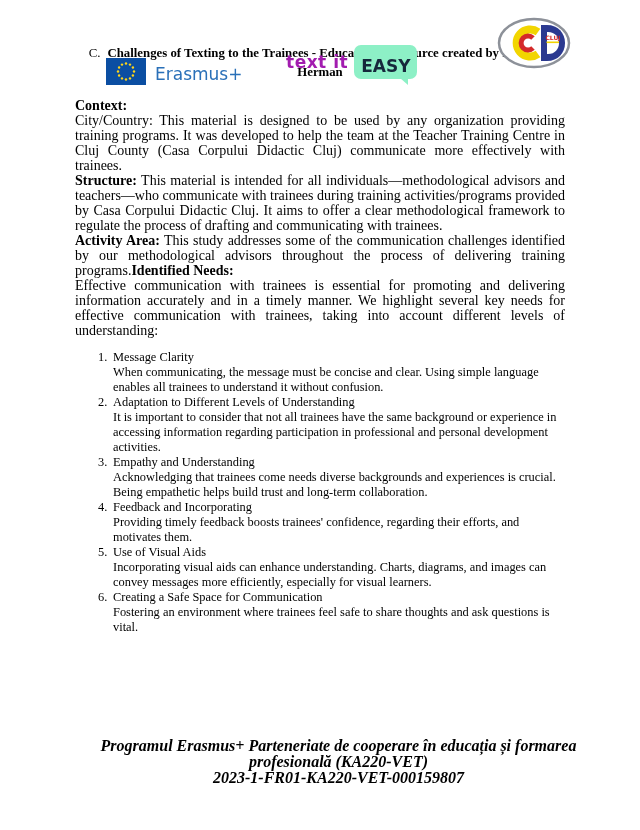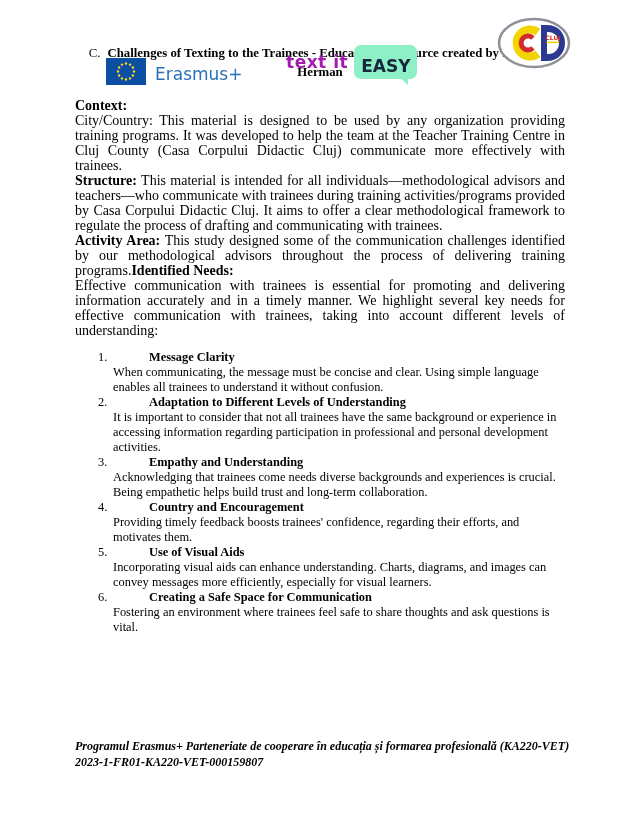--- a/index.html
+++ b/index.html
@@ -27,25 +27,25 @@
   .doc-title .marker{font-weight:normal;margin-right:7px;}
   .doc-title .t{font-weight:bold;}
   
   .body-block{margin-top:16px;font-size:14px;line-height:15px;text-align:justify;}
   .body-block p{margin:0;}
   .b{font-weight:bold;}
   
   .needs{margin:12px 0 0 0;padding:0 0 0 38px;list-style:none;font-size:12.4px;line-height:15px;text-align:left;}
   .needs li{position:relative;}
   .li-num{position:absolute;left:-15px;}
-  .li-head{font-weight:bold;margin-left:36px;}
+  .li-head{font-weight:normal;}
   
   .doc-footer{
-    position:absolute;left:75px;top:738px;width:495px;
-    font-weight:bold;font-style:italic;font-size:12px;line-height:16px;
+    position:absolute;left:91px;top:738px;width:495px;
+    font-weight:bold;font-style:italic;font-size:16px;line-height:16px;text-align:center;
   }
 </style>
 </head>
 <body>
 
 <div class="page">
 
   <div>
 
     <div class="logo-abs erasmus-logo">
@@ -93,21 +93,21 @@
 
     <div class="doc-title">
       <span class="marker">C.</span><span class="t">Challenges of Texting to the Trainees - Educational Resource created by Pompilia</span><br>
       <span class="t">Herman</span>
     </div>
 
     <div class="body-block">
       <p class="b">Context:</p>
       <p>City/Country: This material is designed to be used by any organization providing training programs. It was developed to help the team at the Teacher Training Centre in Cluj County (Casa Corpului Didactic Cluj) communicate more effectively with trainees.</p>
       <p><span class="b">Structure:</span><span> This material is intended for all individuals—methodological advisors and teachers—who communicate with trainees during training activities/programs provided by Casa Corpului Didactic Cluj. It aims to offer a clear methodological framework to regulate the process of drafting and communicating with trainees.</span></p>
-      <p><span class="b">Activity Area:</span><span> This study designed some of the communication challenges identified by our methodological advisors throughout the process of delivering training programs.</span><span class="b">Identified Needs:</span></p>
+      <p><span class="b">Activity Area:</span><span> This study addresses some of the communication challenges identified by our methodological advisors throughout the process of delivering training programs.</span><span class="b">Identified Needs:</span></p>
       <p>Effective communication with trainees is essential for promoting and delivering information accurately and in a timely manner. We highlight several key needs for effective communication with trainees, taking into account different levels of understanding:</p>
     </div>
 
     <ol class="needs">
       <li>
         <span class="li-num">1.</span>
         <div class="li-head">Message Clarity</div>
         <div>When communicating, the message must be concise and clear. Using simple language enables all trainees to understand it without confusion.</div>
       </li>
       <li>
@@ -115,21 +115,21 @@
         <div class="li-head">Adaptation to Different Levels of Understanding</div>
         <div>It is important to consider that not all trainees have the same background or experience in accessing information regarding participation in professional and personal development activities.</div>
       </li>
       <li>
         <span class="li-num">3.</span>
         <div class="li-head">Empathy and Understanding</div>
         <div>Acknowledging that trainees come needs diverse backgrounds and experiences is crucial. Being empathetic helps build trust and long-term collaboration.</div>
       </li>
       <li>
         <span class="li-num">4.</span>
-        <div class="li-head">Country and Encouragement</div>
+        <div class="li-head">Feedback and Incorporating</div>
         <div>Providing timely feedback boosts trainees' confidence, regarding their efforts, and motivates them.</div>
       </li>
       <li>
         <span class="li-num">5.</span>
         <div class="li-head">Use of Visual Aids</div>
         <div>Incorporating visual aids can enhance understanding. Charts, diagrams, and images can convey messages more efficiently, especially for visual learners.</div>
       </li>
       <li>
         <span class="li-num">6.</span>
         <div class="li-head">Creating a Safe Space for Communication</div>

